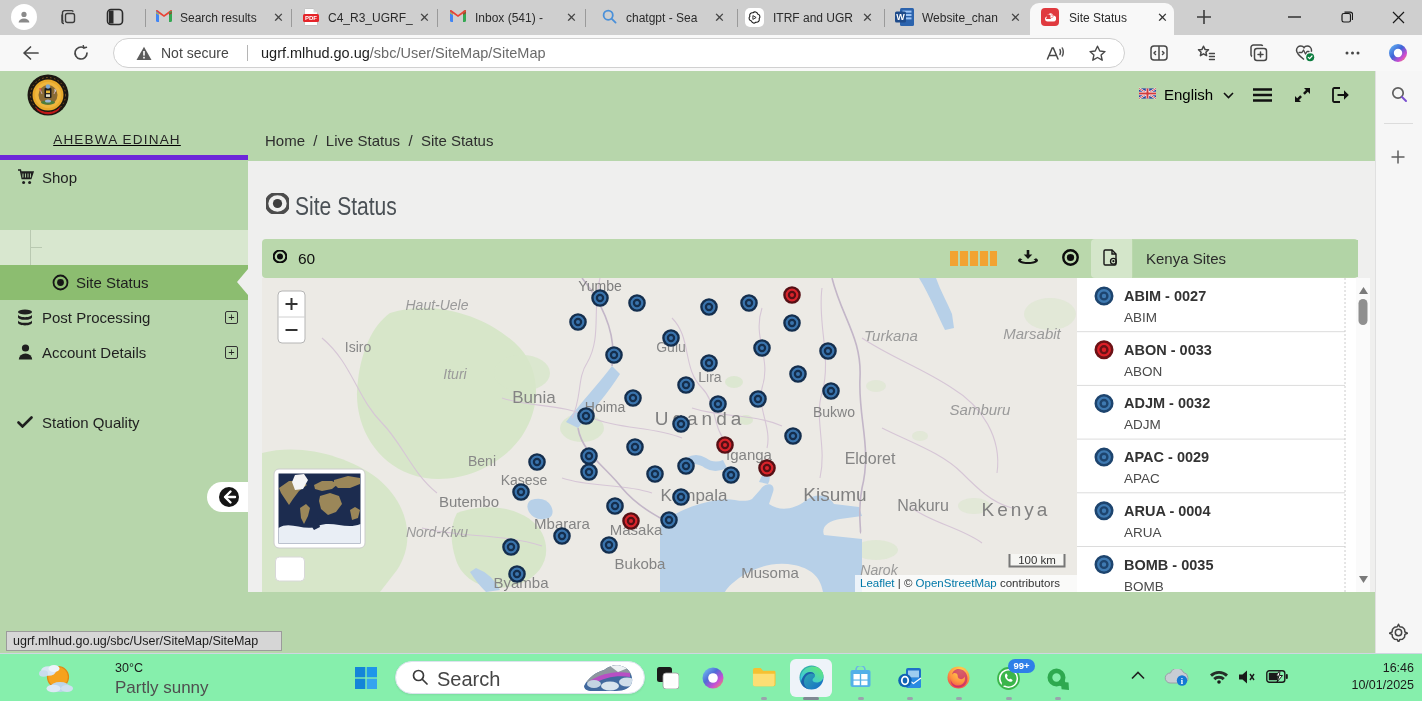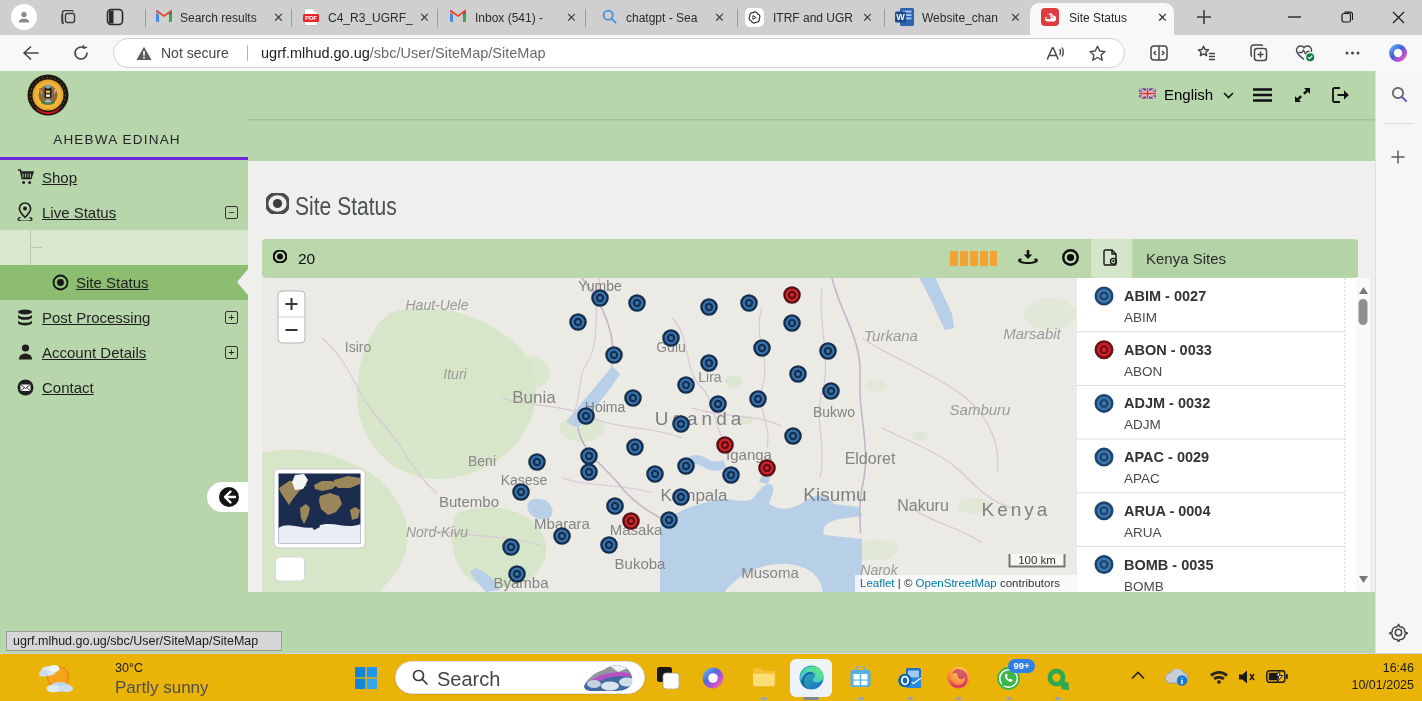--- a/index.html
+++ b/index.html
@@ -11,29 +11,29 @@
 .tabsep { width:1px; height:18px; background:#9a9a9a; top:9px; }
 .tabtxt { font-size:12px; color:#2b2b2b; top:11px; white-space:nowrap; overflow:hidden; }
 .tabx { font-size:13px; color:#444; top:10px; }
 #activetab { background:#f8f8f8; border-radius:9px 9px 0 0; top:3px; height:32px; }
 #toolbar { left:0; top:35px; width:1422px; height:36px; background:#f8f8f8; }
 #addrpill { left:113px; top:38px; width:1012px; height:30px; background:#fff; border:1px solid #d0d0d0; border-radius:15px; }
 
 #page { left:0; top:71px; width:1375px; height:582px; background:#b7d6ab; overflow:hidden; }
 #siteheader { left:0; top:0; width:1375px; height:48px; background:#b7d6ab; box-shadow:0 1px 2px rgba(0,0,0,0.15); }
 #sidebar { left:0; top:48px; width:248px; height:534px; background:#b7d6ab; }
-#userrow { left:0; top:0; width:248px; height:41px; border-bottom:3px solid #6d28d9; }
+#userrow { left:0; top:0; width:248px; height:41px; border-bottom:5px solid #6d28d9;text-decoration:underline; }
 .mitem { left:0; width:248px; height:35px; color:#1f1f1f; font-size:15px; }
-.mitem .lbl { position:absolute; left:42px; top:9px;text-decoration:underline; }
+.mitem .lbl { position:absolute; left:42px; top:9px; }
 .msub { background:#d8e7cf; }
 .boxpm { position:absolute; right:10px; top:11px; width:13px; height:13px; border:1px solid #333; border-radius:2px; font-size:11px; line-height:11px; text-align:center; color:#222; }
 #breadcrumb { left:248px; top:48px; width:1127px; height:42px; background:#b7d6ab; }
 #content { left:248px; top:90px; width:1127px; height:431px; background:#efefee; }
 
-#taskbar { left:0; top:653px; width:1422px; height:48px; background:#eab308; border-top:1px solid #cfd6e2; }
+#taskbar { left:0; top:653px; width:1422px; height:48px; background:#86efac; border-top:1px solid #cfd6e2; }
 #tooltip { left:6px; top:631px; width:276px; height:20px; background:#d6d6d6; border:1px solid #9b9b9b; font-size:12.5px; color:#1a1a1a; line-height:18px; padding-left:6px; }
 #edgeside { left:1375px; top:71px; width:47px; height:582px; background:#f6f6f6; border-left:1px solid #e0e0e0; }
 .ic { position:absolute; }
 </style>
 </head>
 <body>
 <div class="abs" id="tabstrip">
 
   <div class="abs" style="left:11px;top:4px;width:26px;height:26px;border-radius:50%;background:#fff;"></div>
   <svg class="ic" style="left:16px;top:9px" width="16" height="16" viewBox="0 0 16 16">
@@ -270,29 +270,20 @@
       <svg class="ic" style="left:17px;top:9px" width="17" height="16" viewBox="0 0 17 16">
           <path d="M1 1h2.4l1.8 8.5h8.6L16 3H4" fill="none" stroke="#1f1f1f" stroke-width="1.5"></path>
           <path d="M4.6 3h11l-1.4 6.5H5.9z" fill="#1f1f1f"></path>
           <circle cx="6.6" cy="13.4" r="1.5" fill="#1f1f1f"></circle>
           <circle cx="12.6" cy="13.4" r="1.5" fill="#1f1f1f"></circle>
           <path d="M6 4.5v4M8.5 4.5v4M11 4.5v4M13.5 4.5v4" stroke="#b7d6ab" stroke-width="0.9"></path>
         </svg>
       <div class="lbl">Shop</div>
     </div>
 
-    <div class="abs mitem" style="top:76px">
-      <svg class="ic" style="left:17px;top:7px" width="16" height="19" viewBox="0 0 16 19">
-          <path d="M8 1a5.6 5.6 0 0 1 5.6 5.6C13.6 10 8 15.5 8 15.5S2.4 10 2.4 6.6A5.6 5.6 0 0 1 8 1z" fill="none" stroke="#1f1f1f" stroke-width="1.6"></path>
-          <circle cx="8" cy="6.6" r="2" fill="#1f1f1f"></circle>
-          <path d="M3.5 15.5c-1.5.4-2.5 1-2.5 1.7 0 1.1 3.1 2 7 2s7-.9 7-2c0-.7-1-1.3-2.5-1.7" fill="none" stroke="#1f1f1f" stroke-width="1.3"></path>
-        </svg>
-      <div class="lbl">Live Status</div>
-      <div class="boxpm">−</div>
-    </div>
 
     <div class="abs msub" style="left:0;top:111px;width:248px;height:70px"></div>
     <div class="abs" style="left:30px;top:111px;width:1px;height:70px;background:#b9c9b1"></div>
     <div class="abs" style="left:30px;top:128px;width:12px;height:1px;background:#b9c9b1"></div>
     <div class="abs" style="left:30px;top:163px;width:12px;height:1px;background:#b9c9b1"></div>
     <div class="abs mitem" style="top:146px;background:#8cbd70;height:35px">
       <svg class="ic" style="left:52px;top:9px" width="17" height="17" viewBox="0 0 17 17">
           <circle cx="8.5" cy="8.5" r="7" fill="none" stroke="#161616" stroke-width="1.8"></circle>
           <circle cx="8.5" cy="8.5" r="3.4" fill="#161616"></circle>
         </svg>
@@ -312,52 +303,53 @@
 
     <div class="abs mitem" style="top:216px">
       <svg class="ic" style="left:18px;top:9px" width="15" height="16" viewBox="0 0 15 16" fill="#1f1f1f">
           <circle cx="7.5" cy="4" r="3.6"></circle>
           <path d="M0.8 15.5a6.7 6 0 0 1 13.4 0z"></path>
         </svg>
       <div class="lbl">Account Details</div>
       <div class="boxpm">+</div>
     </div>
 
-    <div class="abs mitem" style="top:251px">
-      <svg class="ic" style="left:17px;top:9px" width="17" height="17" viewBox="0 0 17 17">
-          <circle cx="8.5" cy="8.5" r="8" fill="#1f1f1f"></circle>
-          <rect x="3.5" y="5.5" width="10" height="6.4" rx="0.8" fill="#fff"></rect>
-          <path d="M3.8 5.8 8.5 9.4l4.7-3.6M3.8 11.6l3.4-2.8M13.2 11.6 9.8 8.8" stroke="#1f1f1f" stroke-width="0.9" fill="none"></path>
+
+    <div class="abs mitem" style="top:286px">
+      <svg class="ic" style="left:17px;top:11px" width="16" height="12" viewBox="0 0 16 12">
+          <path d="M1.5 6.5 5.5 10.5 14.5 1.5" fill="none" stroke="#1f1f1f" stroke-width="2.6" stroke-linecap="round"></path>
         </svg>
-      <div class="lbl">Contact</div>
+      <div class="lbl">Station Quality</div>
     </div>
-
 
 
     <div class="abs" style="left:207px;top:363px;width:41px;height:30px;background:#fff;border-radius:15px 0 0 15px;"></div>
     <svg class="ic" style="left:218px;top:367px" width="22" height="22" viewBox="0 0 22 22">
         <circle cx="11" cy="11" r="10" fill="#141414"></circle>
         <path d="M12.5 5.5 7 11l5.5 5.5" fill="none" stroke="#fff" stroke-width="2.4" stroke-linejoin="round" stroke-linecap="round"></path>
         <path d="M7.5 11H17" stroke="#fff" stroke-width="2.4" stroke-linecap="round"></path>
       </svg>
   </div>
+  <div class="abs" id="breadcrumb">
+    <div class="abs" style="left:17px;top:13px;font-size:15px;color:#2e2e2e;font-weight:500">Home&nbsp;&nbsp;/&nbsp;&nbsp;Live Status&nbsp;&nbsp;/&nbsp;&nbsp;Site Status</div>
+  </div>
   <div class="abs" id="content">
 
     <svg class="ic" style="left:18px;top:32px" width="23" height="21" viewBox="0 0 23 21">
         <ellipse cx="11.5" cy="10.5" rx="11" ry="10" fill="none" stroke="#4c4c4c" stroke-width="3.6"></ellipse>
         <circle cx="11.5" cy="10.5" r="4.6" fill="#3d3d3d"></circle>
       </svg>
     <div class="abs" style="left:47px;top:30px;font-size:26px;color:#4a5055;transform:scaleX(0.81);transform-origin:0 0;white-space:nowrap">Site Status</div>
 
     <div class="abs" style="left:14px;top:78px;width:1096px;height:39px;background:#bad8ac;border-radius:4px"></div>
     <svg class="ic" style="left:25px;top:89px" width="14" height="13" viewBox="0 0 14 13">
         <ellipse cx="7" cy="6.5" rx="6.3" ry="6" fill="none" stroke="#0c0c0c" stroke-width="2.1"></ellipse>
         <circle cx="7" cy="6.5" r="3" fill="#0c0c0c"></circle>
       </svg>
-    <div class="abs" style="left:50px;top:89px;font-size:15.5px;color:#0f0f0f">20</div>
+    <div class="abs" style="left:50px;top:89px;font-size:15.5px;color:#0f0f0f">60</div>
 
     <div class="abs" style="left:702px;top:90px;width:7.5px;height:15px;background:#f2a332"></div>
     <div class="abs" style="left:712px;top:90px;width:7.5px;height:15px;background:#f2a332"></div>
     <div class="abs" style="left:722px;top:90px;width:7.5px;height:15px;background:#f2a332"></div>
     <div class="abs" style="left:732px;top:90px;width:7.5px;height:15px;background:#f2a332"></div>
     <div class="abs" style="left:742px;top:90px;width:7px;height:15px;background:#f2a332"></div>
 
     <svg class="ic" style="left:770px;top:89px" width="20" height="15" viewBox="0 0 20 15">
         <path d="M8.7 0h2.6v4.5h3L10 9 5.7 4.5h3z" fill="#141414"></path>
         <path d="M2 8.2C0.8 8.8 0 9.6 0 10.5 0 12.4 4.5 14 10 14s10-1.6 10-3.5c0-0.9-0.8-1.7-2-2.3l-2.5 1.2c1 .3 1.6.8 1.6 1.1 0 .8-3.2 1.6-7.1 1.6s-7.1-.8-7.1-1.6c0-.3.6-.8 1.6-1.1z" fill="#141414"></path>

